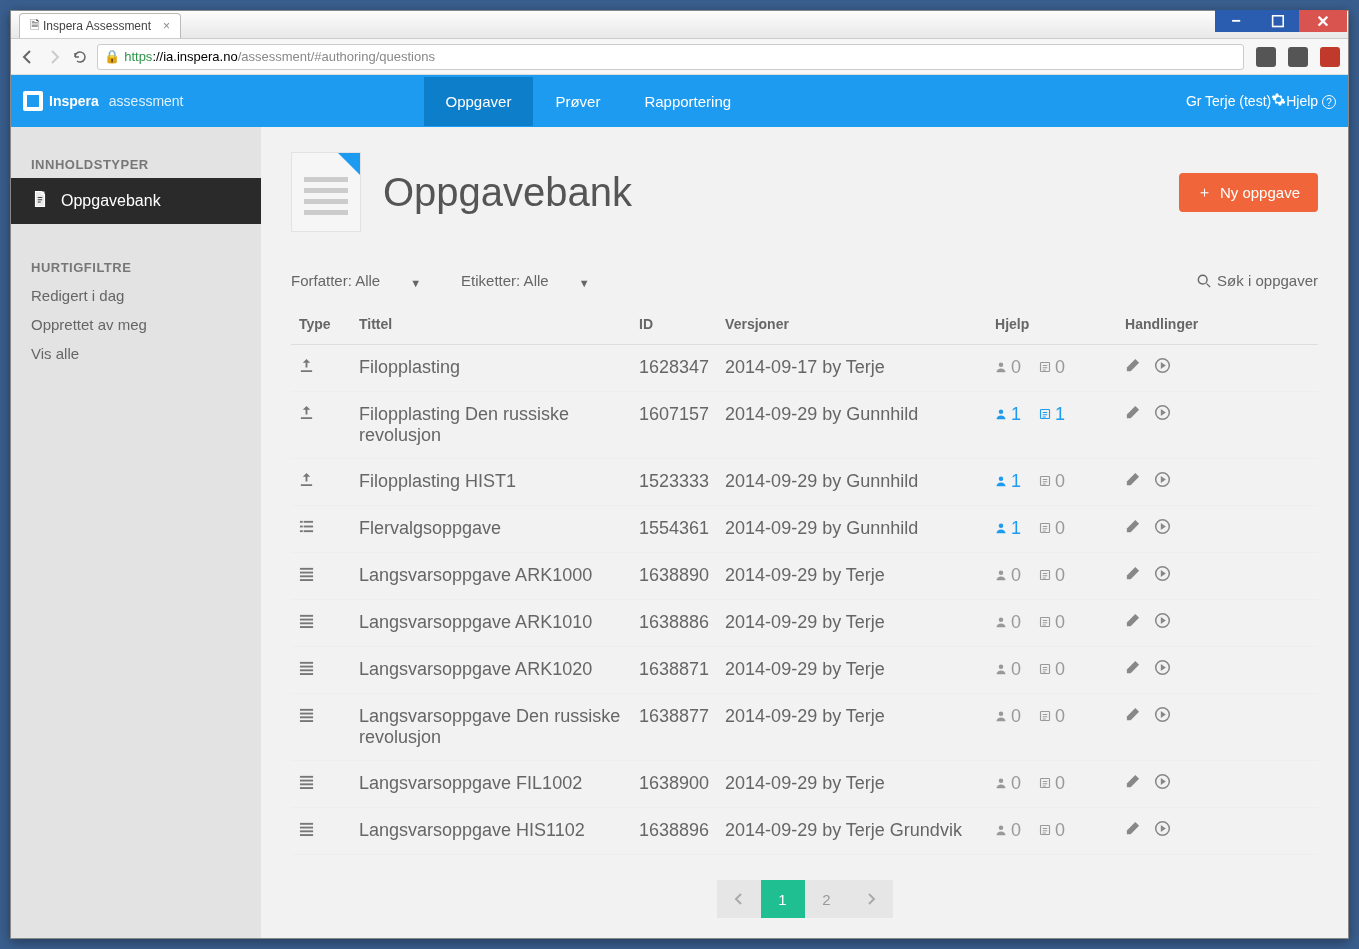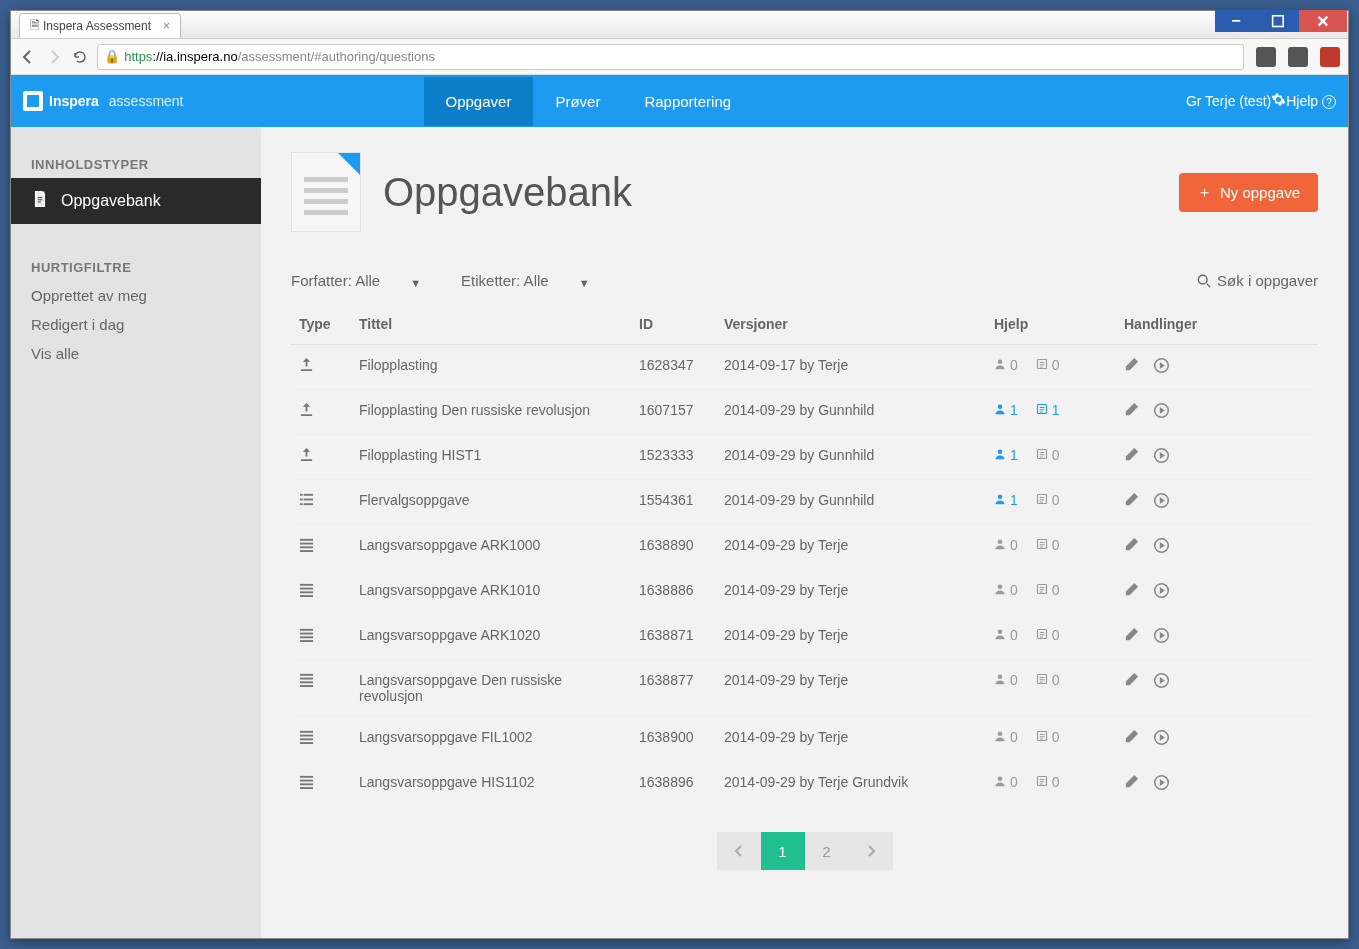--- a/index.html
+++ b/index.html
@@ -41,21 +41,21 @@
 .doc-icon::before{content:"";position:absolute;top:0;right:0;border-style:solid;border-width:0 22px 22px 0;border-color:transparent #1d9bf0 transparent transparent}
 .doc-icon .lines{position:absolute;top:24px;left:12px;right:12px}
 .doc-icon .lines div{height:5px;background:#ccc;margin-bottom:6px}
 .page-title{font-size:40px;font-weight:300;color:#555}
 .btn-primary{margin-left:auto;background:#f0653a;color:#fff;padding:10px 18px;border-radius:4px;font-size:15px;cursor:pointer;display:flex;align-items:center;gap:8px}
 .filters{display:flex;align-items:center;gap:40px;margin-bottom:15px;color:#666;font-size:15px}
 .filter{display:flex;align-items:flex-end;gap:30px;cursor:pointer}
 .search{margin-left:auto;cursor:pointer;display:flex;align-items:center;gap:6px}
 .table{width:100%;border-collapse:collapse}
 .table th{text-align:left;padding:12px 8px;font-size:14px;color:#666;font-weight:600;border-bottom:1px solid #ddd}
-.table td{padding:12px 8px;font-size:14px;color:#666;border-bottom:1px solid #eee;vertical-align:top}
+.table td{padding:12px 8px;font-size:18px;color:#666;border-bottom:1px solid #eee;vertical-align:top}
 .share{display:flex;gap:18px}
 .share-item{display:flex;align-items:center;gap:4px;color:#999}
 .share-item.on{color:#1d9bf0}
 .actions{display:flex;gap:14px;color:#888}
 .actions span{cursor:pointer}
 .pager{display:flex;justify-content:center;gap:0;margin-top:25px}
 .pager a{width:44px;height:38px;display:flex;align-items:center;justify-content:center;background:#e6e6e6;color:#999;text-decoration:none;font-size:15px}
 .pager a.cur{background:#1fbf92;color:#fff}
 svg{flex-shrink:0}
 .caret-down{font-size:11px}
@@ -138,22 +138,22 @@
               <span><svg width="18" height="18" viewBox="0 0 24 24" fill="currentColor">
                   <path d="M6 2h8l4 4v16H6V2zm8 0v4h4" fill="none" stroke="currentColor" stroke-width="1.5"></path>
                   <rect x="6" y="2" width="12" height="20" fill="currentColor" opacity=".9"></rect>
                   <path d="M9 10h6M9 13h6M9 16h4" stroke="#2a2a2a" stroke-width="1.2"></path>
                 </svg></span>
               <span>Oppgavebank</span>
             </div>
           </div>
         <h4 style="margin-top:30px">HURTIGFILTRE</h4>
         <div id="sb-filters">
+            <div class="qf">Redigert i dag</div>
             <div class="qf">Opprettet av meg</div>
-            <div class="qf">Redigert i dag</div>
             <div class="qf">Vis alle</div>
           </div>
       </div>
 
       <div class="main">
         <div class="page-head">
           <div class="doc-icon">
               <div class="lines">
                 <div></div>
                 <div></div>

